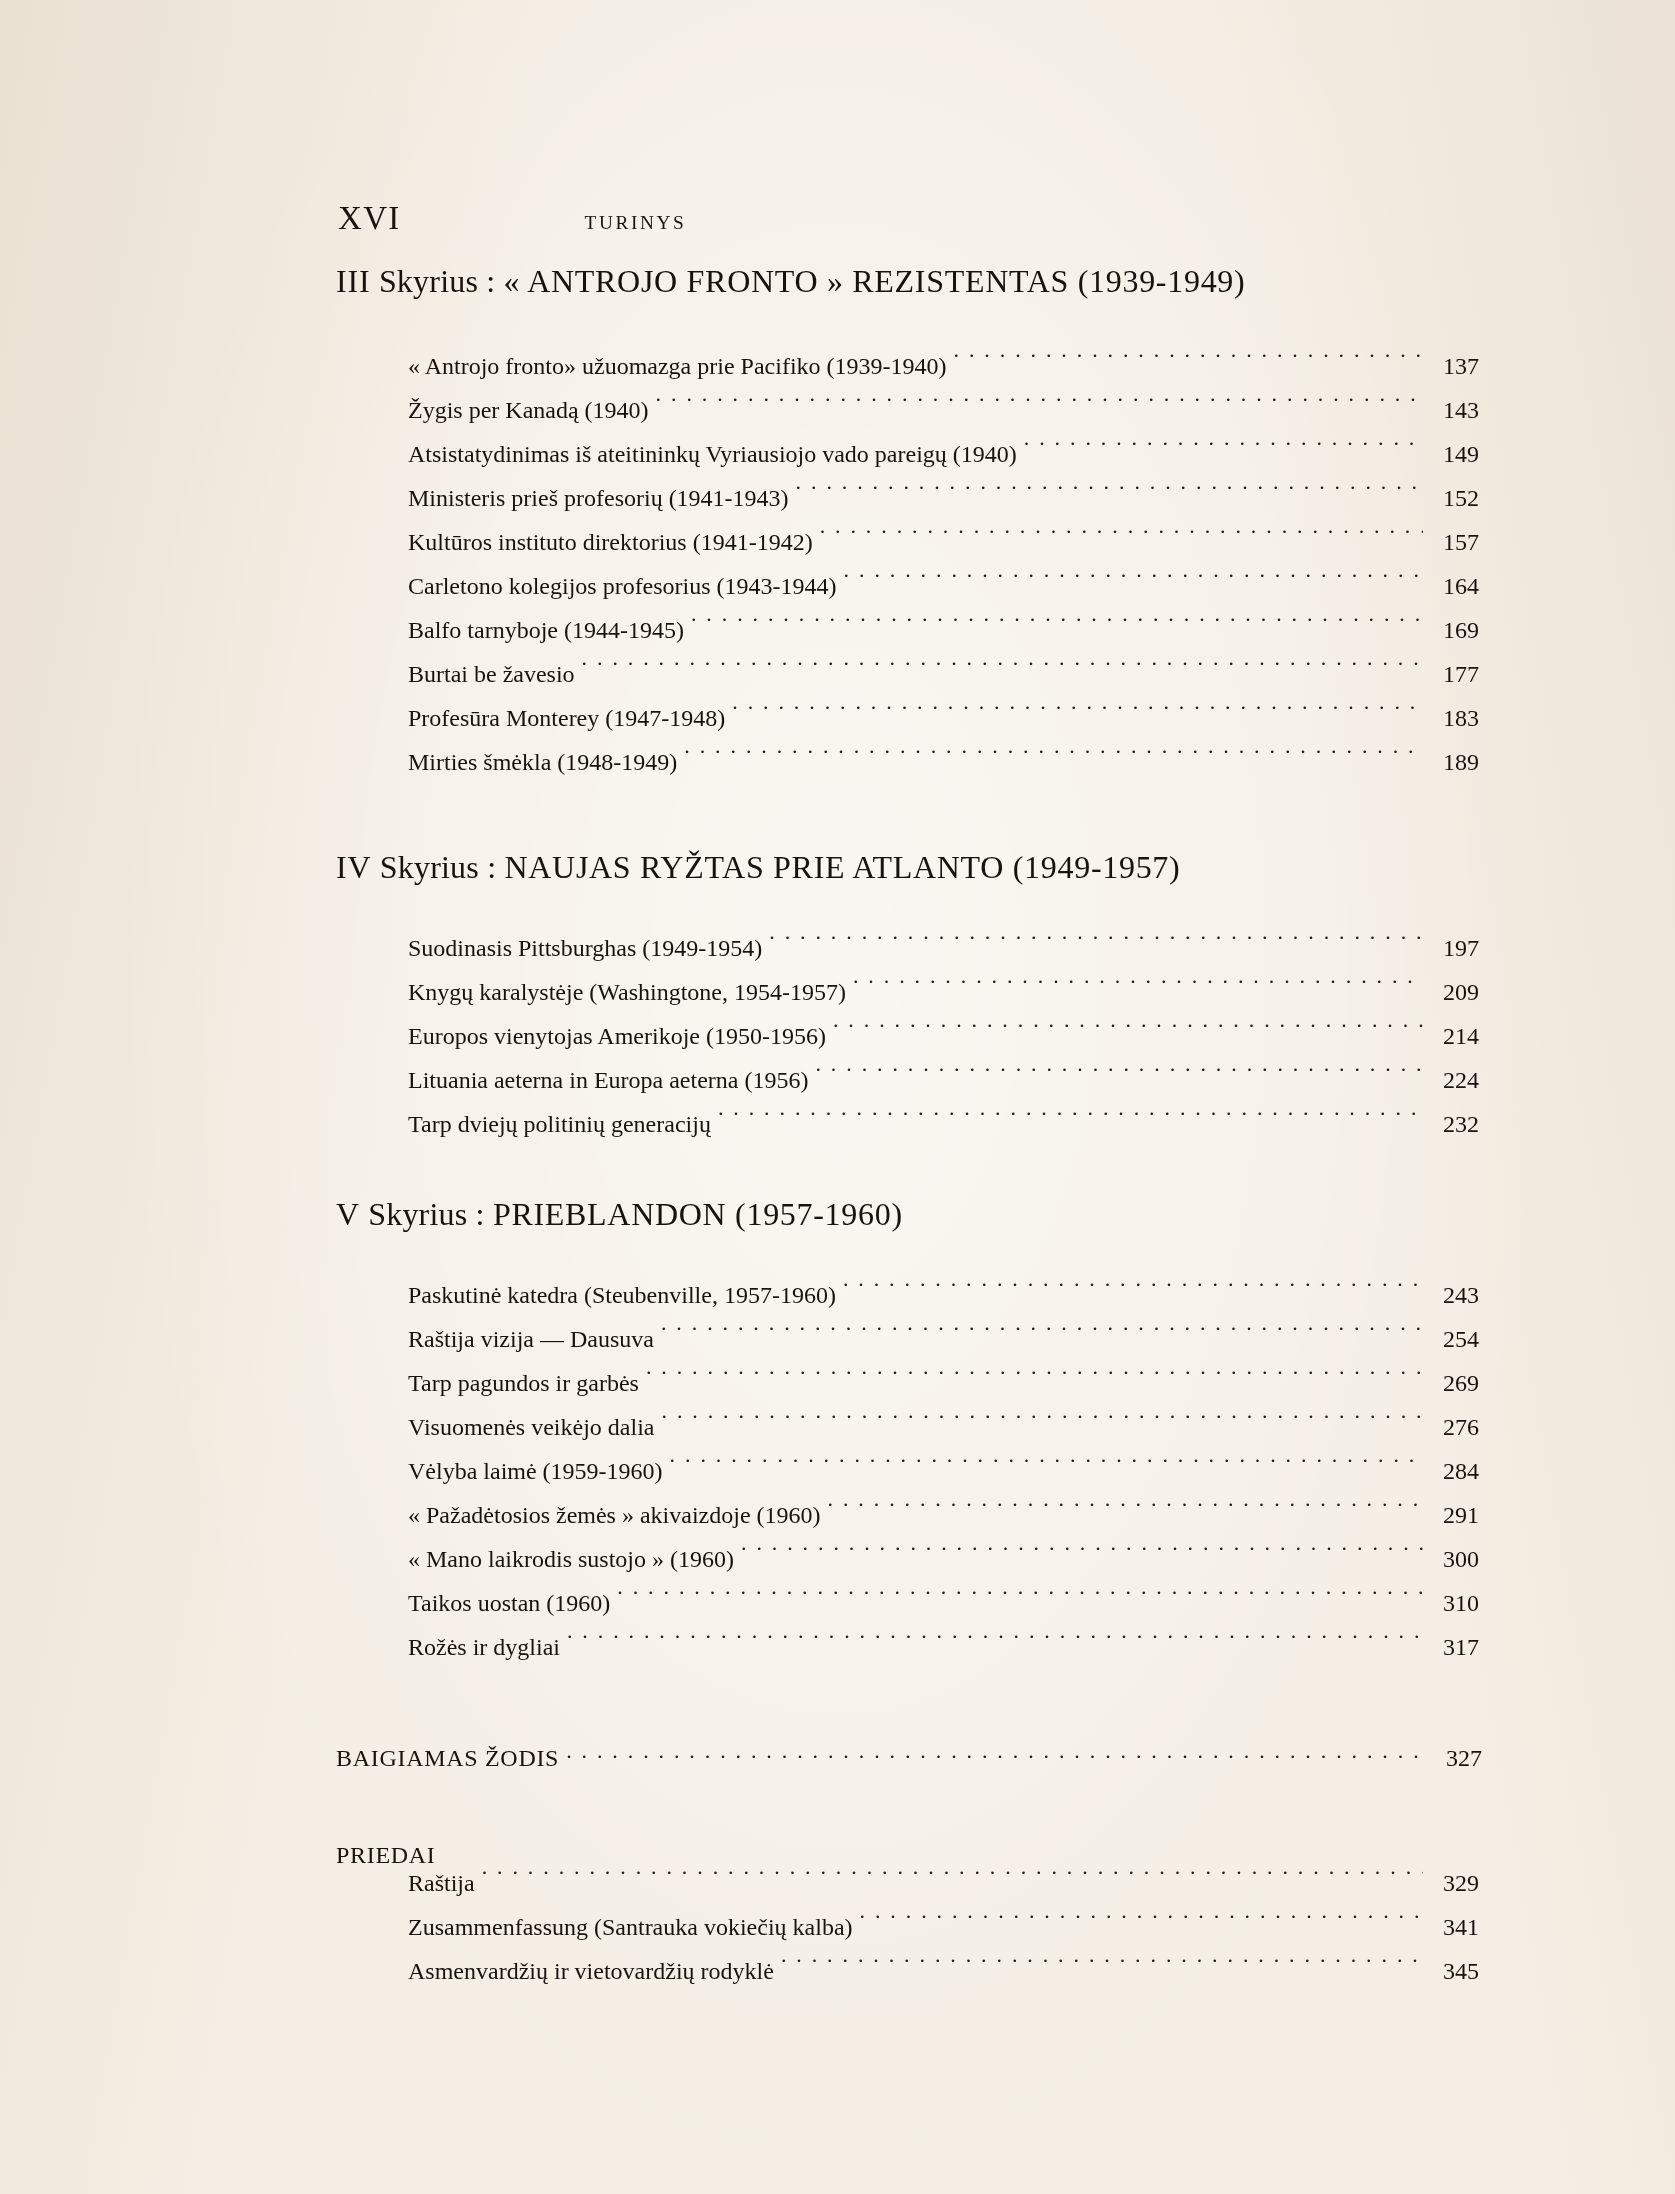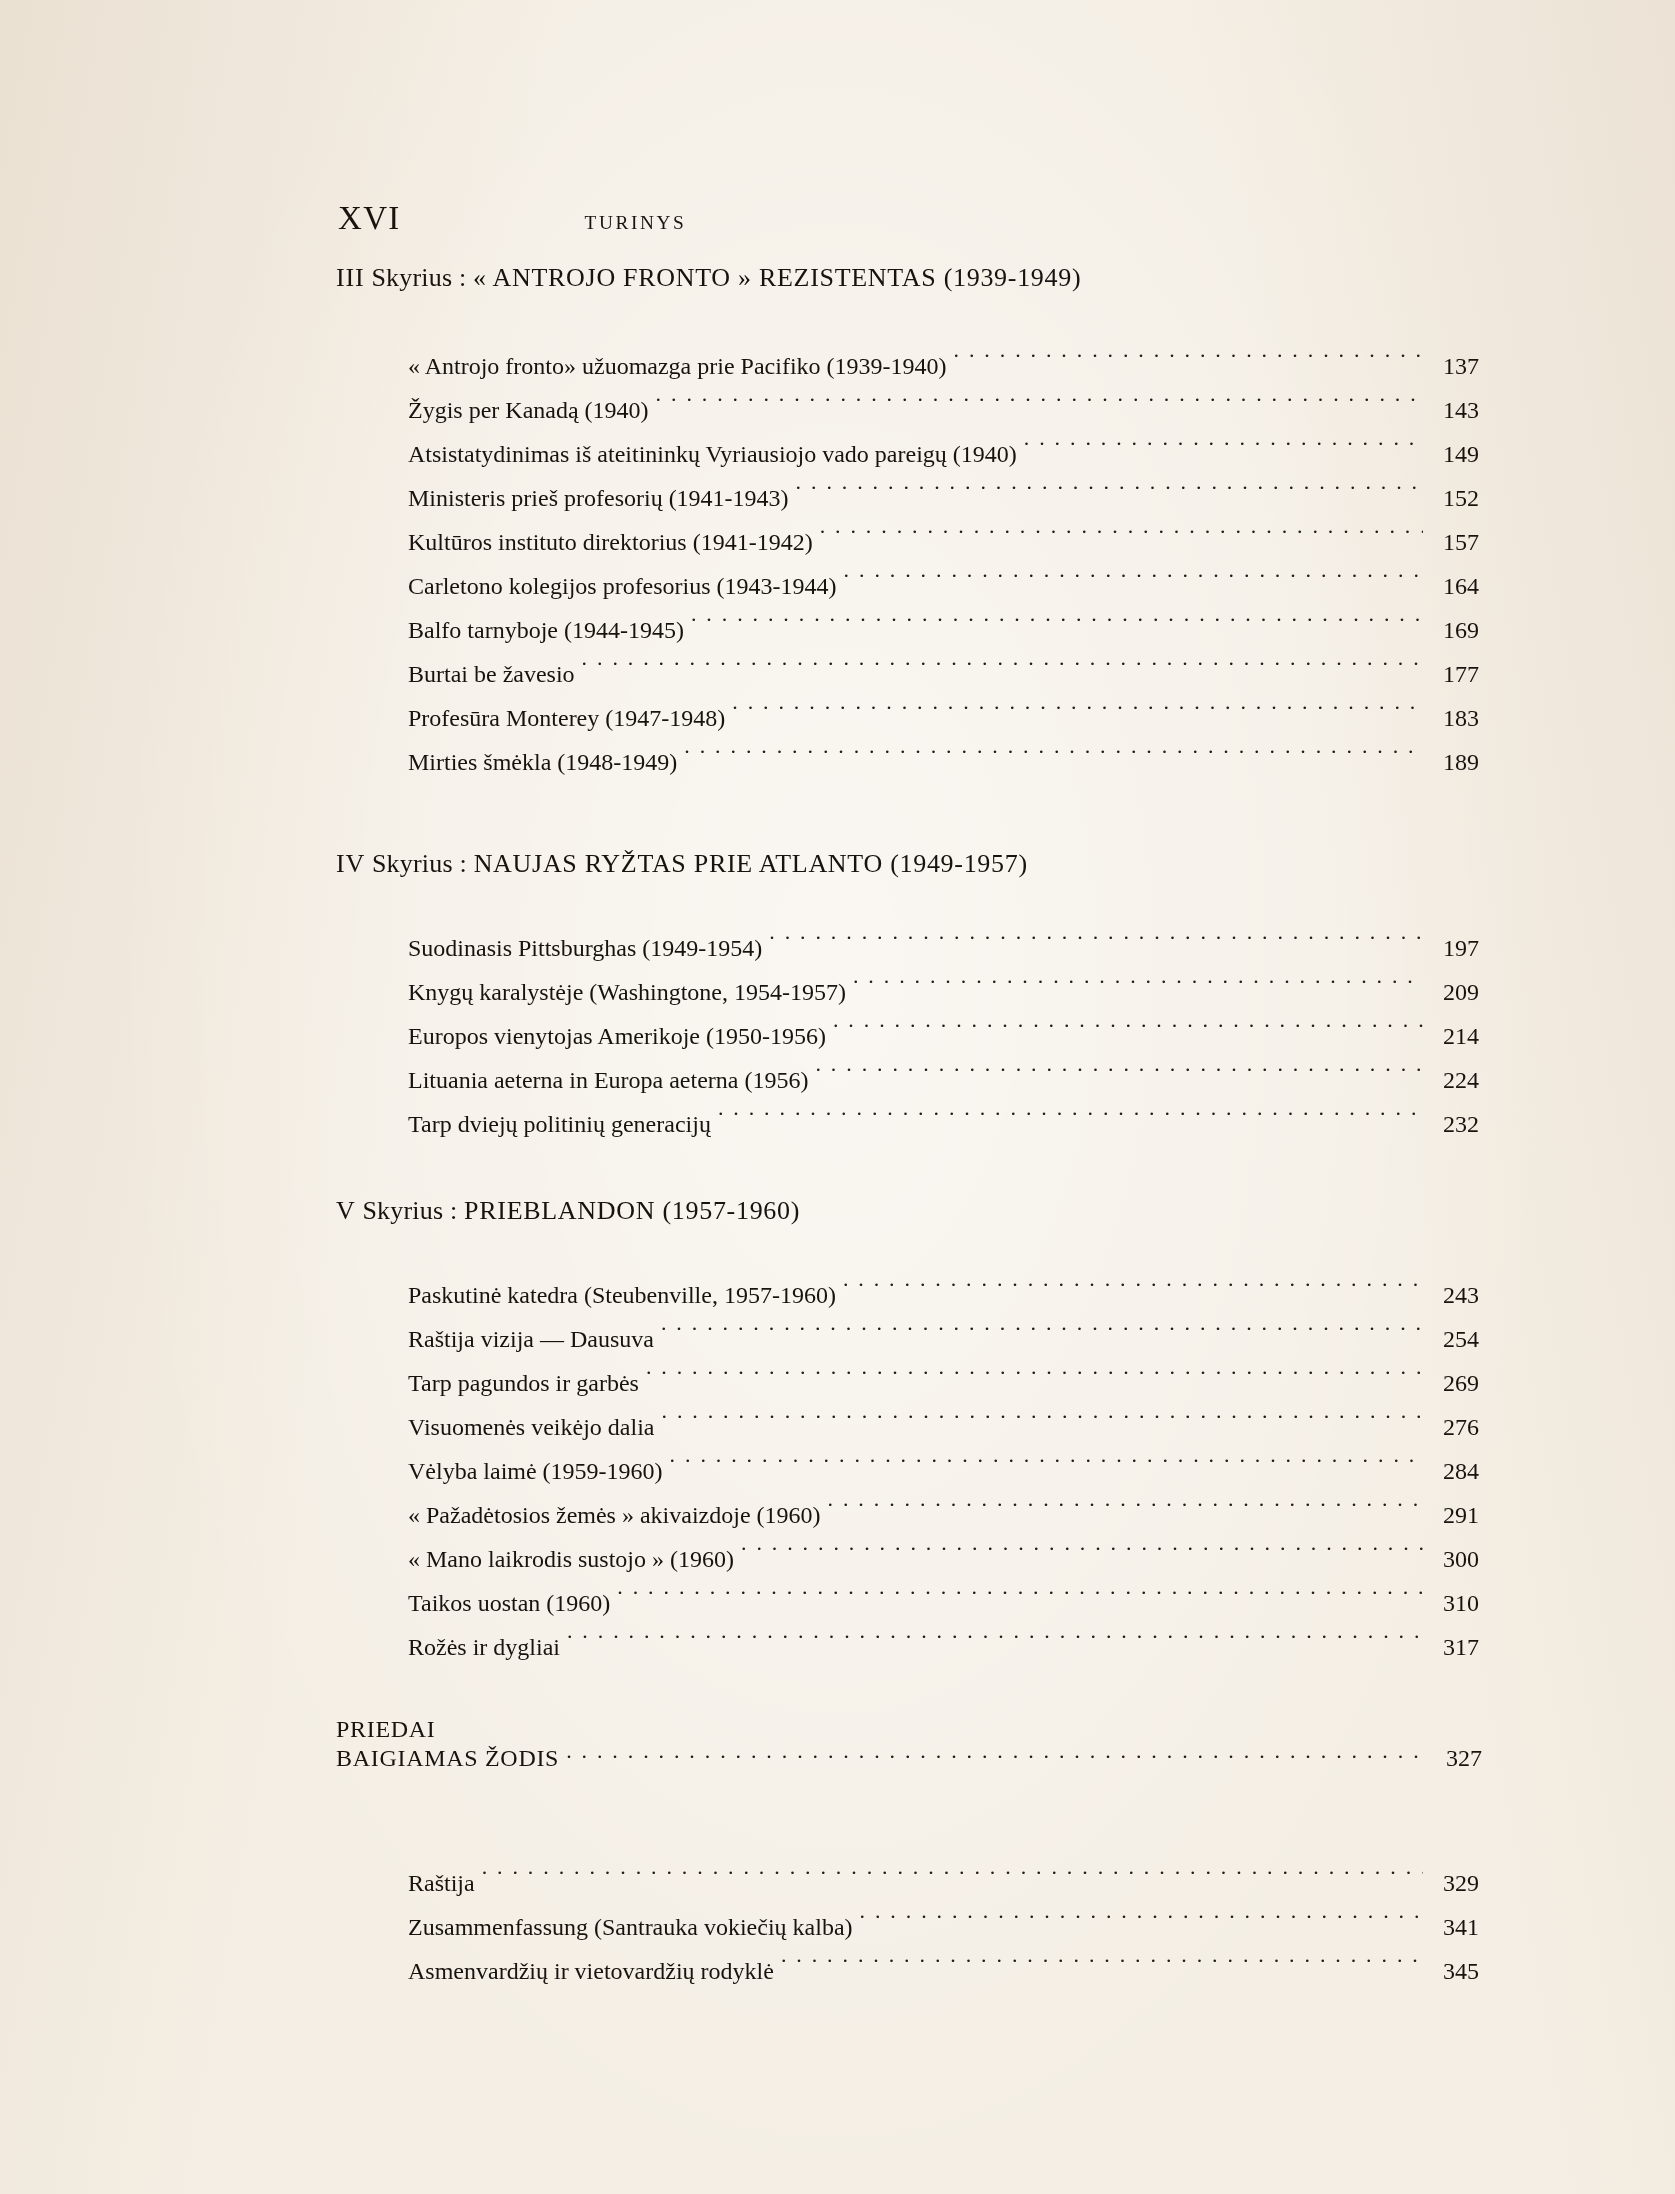--- a/index.html
+++ b/index.html
@@ -55,21 +55,21 @@
   .head-title {
     margin-left: 184px;
     font-size: 19.3px;
     letter-spacing: 2.6px;
   }
 
   
   .section-head {
     position: absolute;
     left: 336px;
-    font-size: 26px;
+    font-size: 32px;
     letter-spacing: 0.2px;
     white-space: nowrap;
   }
   .section-head .roman {
     letter-spacing: 0.9px;
   }
   .sc {
     font-variant: small-caps;
     letter-spacing: 0.7px;
   }
@@ -312,21 +312,21 @@
         <span class="page-num">317</span>
       </div>
     </div>
 
     <div class="plain-row" style="top: 1714px;">
       <span class="label sc">BAIGIAMAS ŽODIS</span>
       <span class="leader"></span>
       <span class="page-num">327</span>
     </div>
 
-    <div class="plain-head sc" style="top: 1716px; text-align: center;">PRIEDAI</div>
+    <div class="plain-head sc" style="top: 1842px; text-align: center;">PRIEDAI</div>
 
     <div class="entries" style="left: 408px; top: 1861px; width: 1110px;">
       <div class="entry">
         <span class="label">Raštija</span>
         <span class="leader"></span>
         <span class="page-num">329</span>
       </div>
       <div class="entry">
         <span class="label">Zusammenfassung (Santrauka vokiečių kalba)</span>
         <span class="leader"></span>

